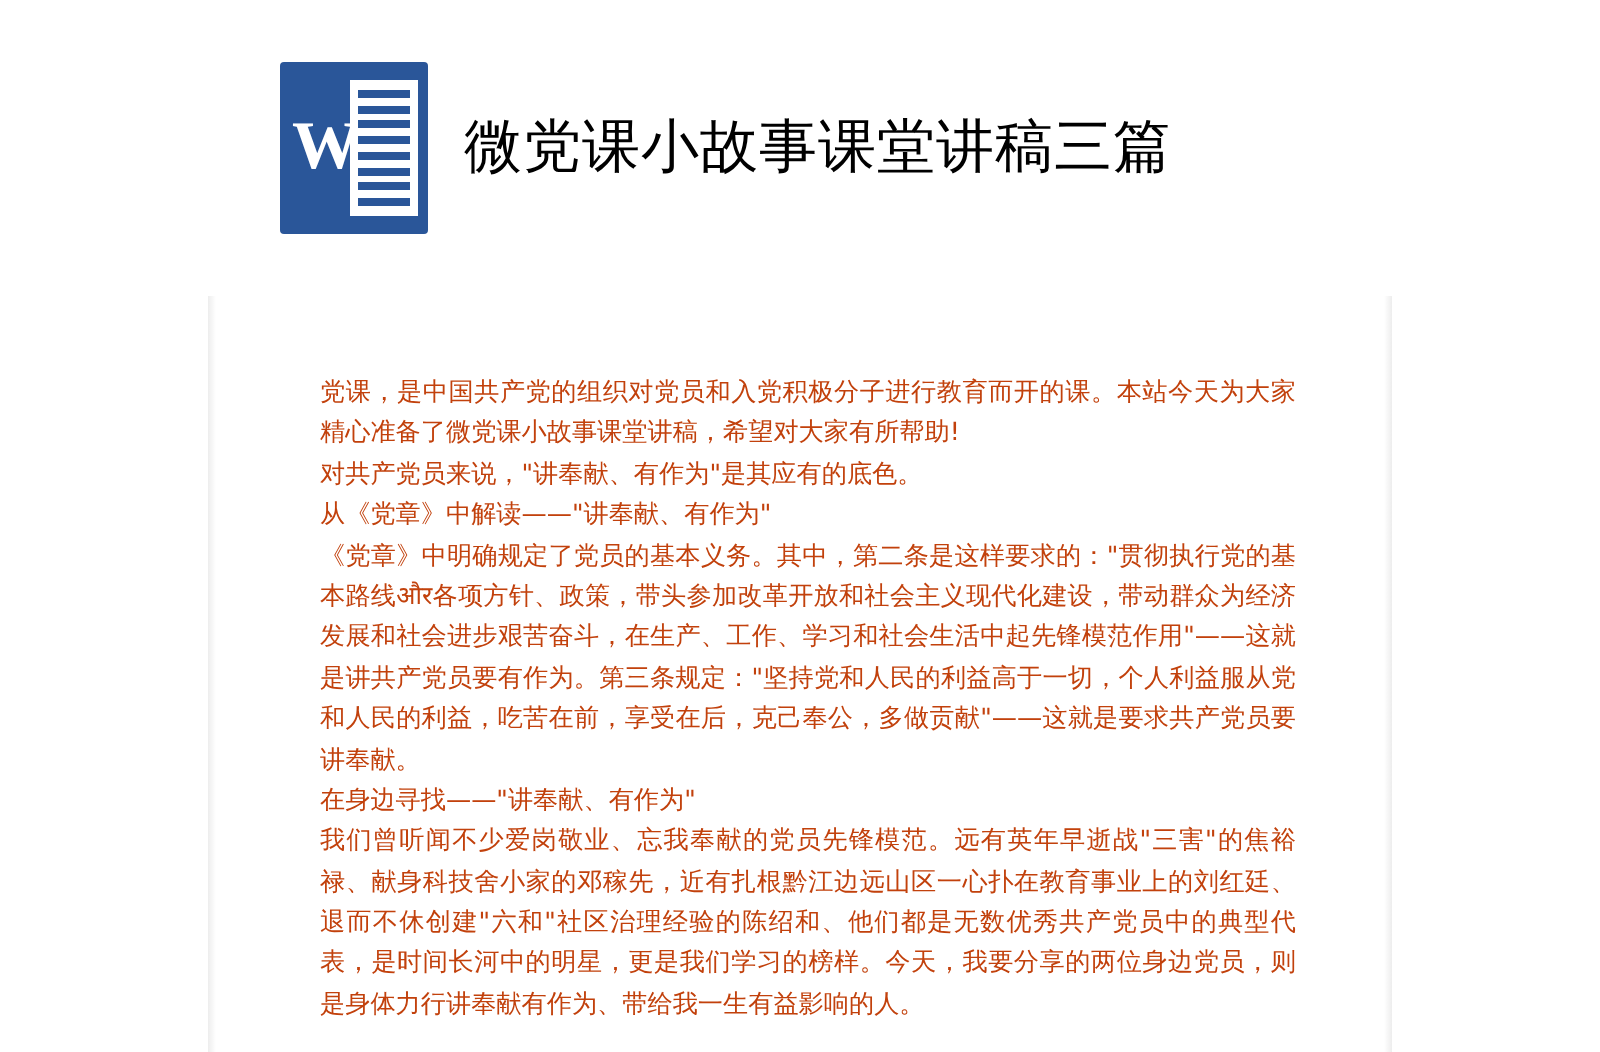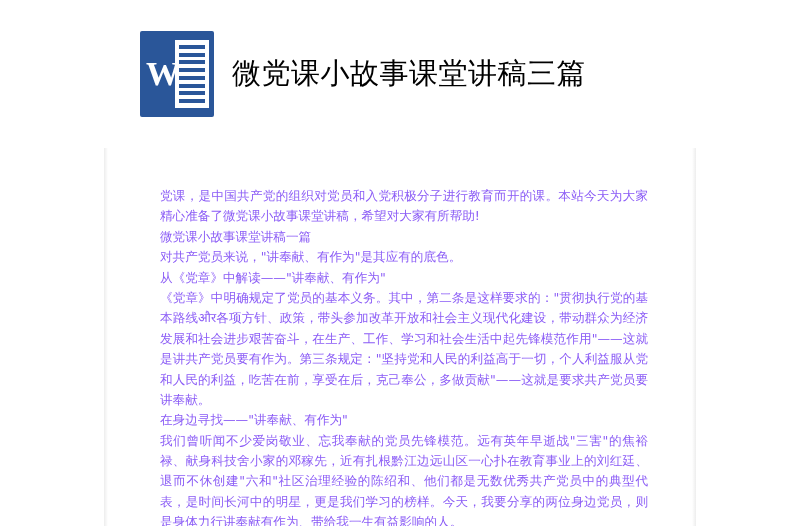--- a/index.html
+++ b/index.html
@@ -90,21 +90,21 @@
     height: 378px;
     background: #ffffff;
     box-sizing: border-box;
     padding: 38px 44px 0 52px;
     overflow: hidden;
   }
   .doc-body p {
     margin: 0;
     font-size: 12.6px;
     line-height: 1.62;
-    color: #8b5cf6;
+    color: #c2410c;
     font-family: "DejaVu Sans", sans-serif;
     text-align: justify;
     word-break: break-all;
   }
   .shadow-l {
     position: absolute;
     top: 148px;
     left: 104px;
     width: 4px;
     height: 378px;
@@ -139,21 +139,20 @@
       </span>
     </div>
     <h1 class="doc-title">微党课小故事课堂讲稿三篇</h1>
   </div>
 
   <div class="shadow-l"></div>
   <div class="shadow-r"></div>
 
   <div class="doc-body">
     <p>党课，是中国共产党的组织对党员和入党积极分子进行教育而开的课。本站今天为大家精心准备了微党课小故事课堂讲稿，希望对大家有所帮助!</p>
-    <p>微党课小故事课堂讲稿一篇</p>
     <p>对共产党员来说，"讲奉献、有作为"是其应有的底色。</p>
     <p>从《党章》中解读——"讲奉献、有作为"</p>
     <p>《党章》中明确规定了党员的基本义务。其中，第二条是这样要求的："贯彻执行党的基本路线और各项方针、政策，带头参加改革开放和社会主义现代化建设，带动群众为经济发展和社会进步艰苦奋斗，在生产、工作、学习和社会生活中起先锋模范作用"——这就是讲共产党员要有作为。第三条规定："坚持党和人民的利益高于一切，个人利益服从党和人民的利益，吃苦在前，享受在后，克己奉公，多做贡献"——这就是要求共产党员要讲奉献。</p>
     <p>在身边寻找——"讲奉献、有作为"</p>
     <p>我们曾听闻不少爱岗敬业、忘我奉献的党员先锋模范。远有英年早逝战"三害"的焦裕禄、献身科技舍小家的邓稼先，近有扎根黔江边远山区一心扑在教育事业上的刘红廷、退而不休创建"六和"社区治理经验的陈绍和、他们都是无数优秀共产党员中的典型代表，是时间长河中的明星，更是我们学习的榜样。今天，我要分享的两位身边党员，则是身体力行讲奉献有作为、带给我一生有益影响的人。</p>
 
   </div>
 
 </div>
 

